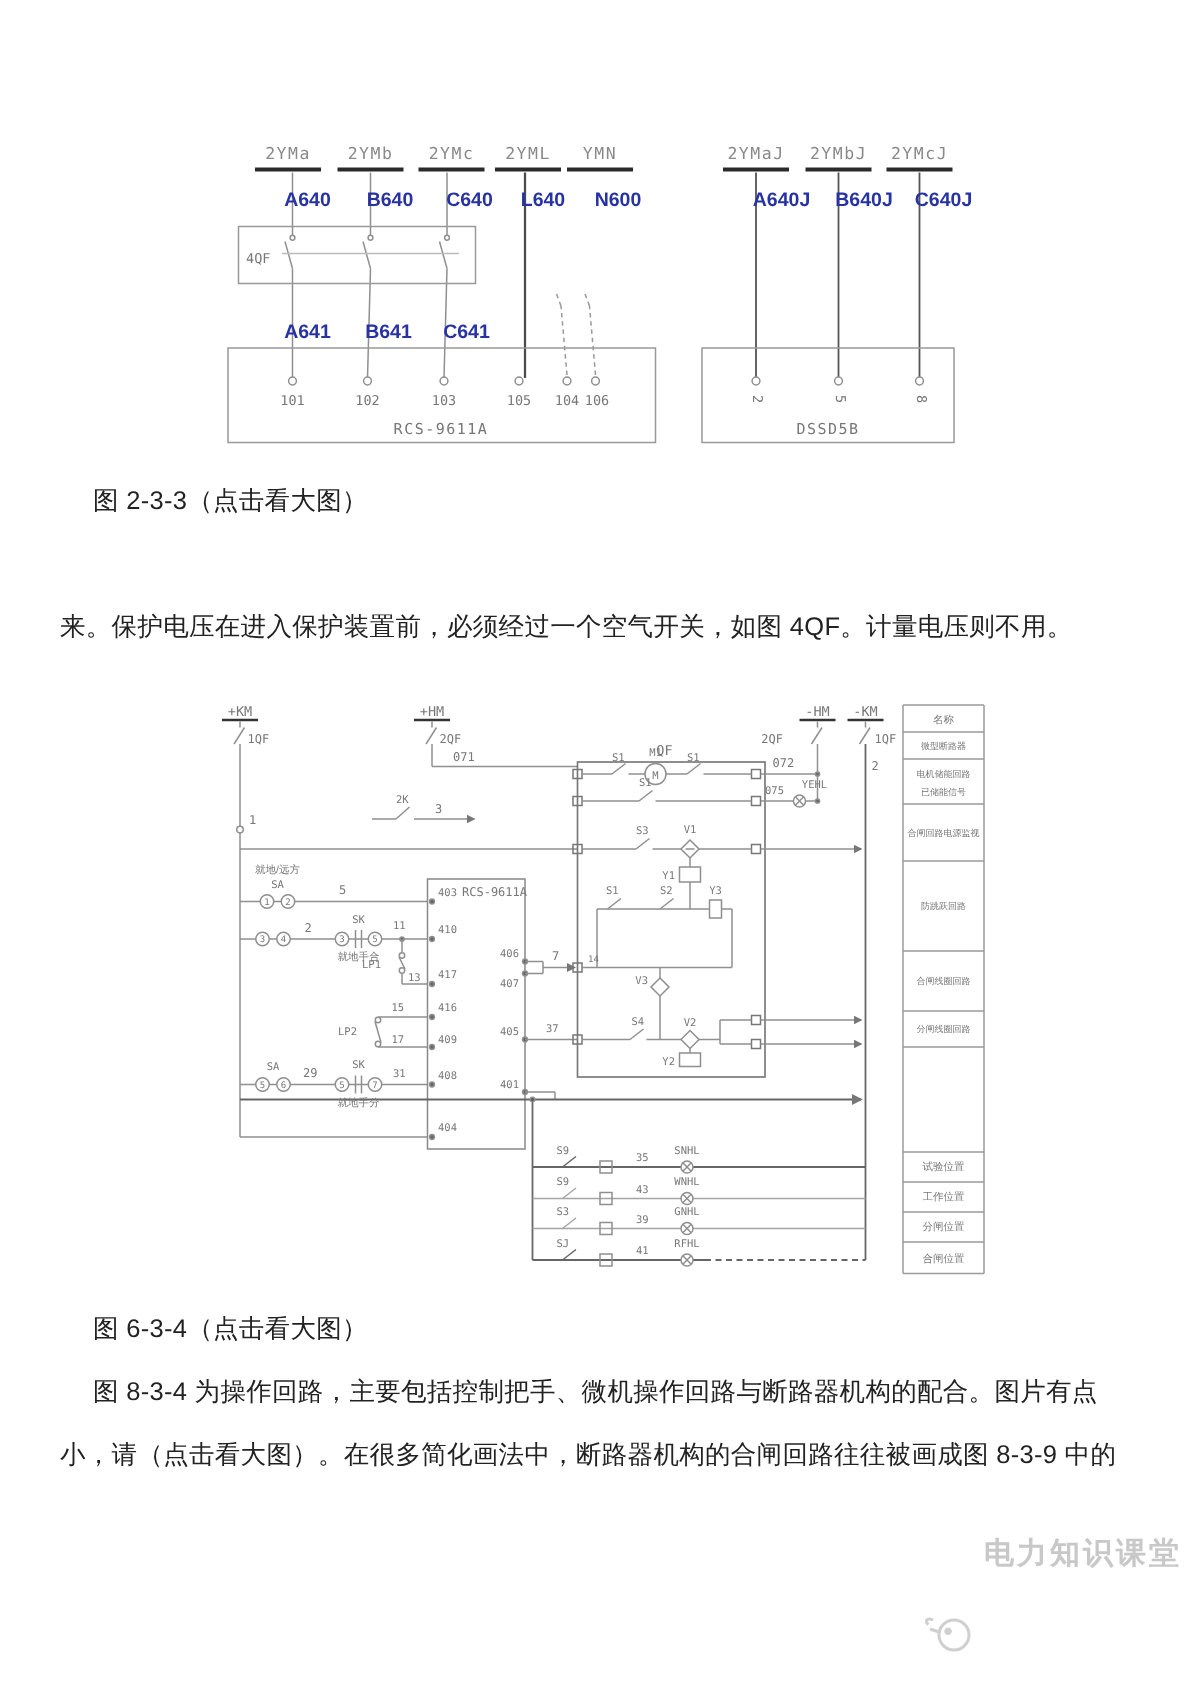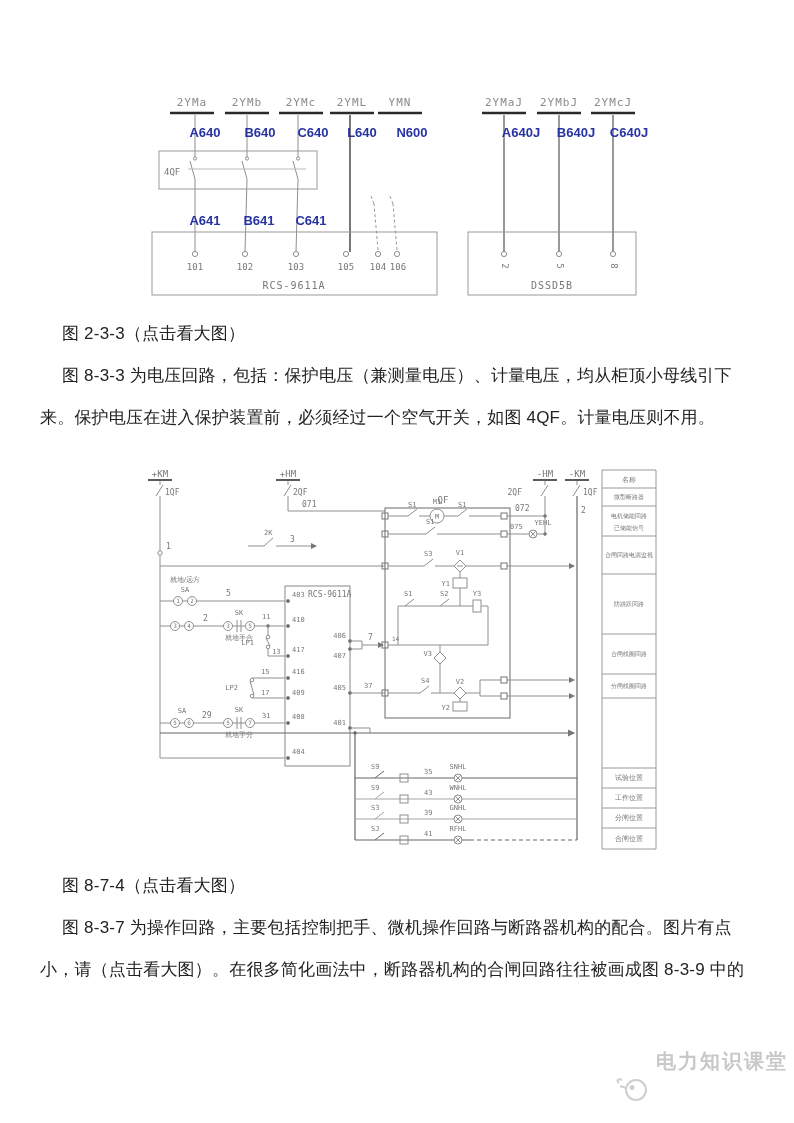--- a/index.html
+++ b/index.html
@@ -7,21 +7,21 @@
         font-family:"Liberation Sans",sans-serif;}
   .txt{position:absolute;left:40px;width:714px;height:26px;font-size:17px;color:#222222;
        letter-spacing:0.2px;white-space:nowrap;}
   .indent{padding-left:22px;}
   svg text{font-family:"DejaVu Sans Mono",monospace;fill:#777777;}
   .t6{font-size:6px;}  .t7{font-size:7px;}  .t8{font-size:8px;}
   .t9{font-size:9px;}  .t10{font-size:10px;} .t11{font-size:11px;}
   .cjk{font-family:"Liberation Sans",sans-serif;}
   .blue{fill:#2733a3;font-weight:bold;font-family:"Liberation Sans",sans-serif;}
   .busname{fill:#8a8a8a;letter-spacing:1px;}
-  .wm{position:absolute;left:656px;top:1048px;font-size:20px;color:#c8c8c8;
+  .wm{position:absolute;left:656px;top:1022px;font-size:20px;color:#c8c8c8;
       letter-spacing:2px;font-weight:bold;}
 </style>
 </head>
 <body>
 
 <div class="page">
 
   <svg style="position:absolute;left:148px;top:92px" width="500" height="215" viewBox="0 0 500 215">
     <g stroke="#8f8f8f" stroke-width="1" fill="none">
 
@@ -116,21 +116,20 @@
       <text class="t9" x="250" y="178">106</text>
       <text class="t9" x="356" y="176" transform="rotate(90 356 174)">2</text>
       <text class="t9" x="411" y="176" transform="rotate(90 411 174)">5</text>
       <text class="t9" x="465" y="176" transform="rotate(90 465 174)">8</text>
     </g>
     <text class="t10" x="146" y="197" text-anchor="middle" letter-spacing="1">RCS-9611A</text>
     <text class="t10" x="404" y="197" text-anchor="middle" letter-spacing="1">DSSD5B</text>
   </svg>
 
   <div class="txt indent" style="top:322px">图 2-3-3（点击看大图）</div>
-  <div class="txt indent" style="top:364px">图 8-3-3 为电压回路，包括：保护电压（兼测量电压）、计量电压，均从柜顶小母线引下</div>
   <div class="txt" style="top:406px">来。保护电压在进入保护装置前，必须经过一个空气开关，如图 4QF。计量电压则不用。</div>
 
   <svg style="position:absolute;left:140px;top:466px" width="520" height="390" viewBox="0 0 520 390">
     <defs>
       <marker id="arr" markerWidth="7" markerHeight="7" refX="5" refY="3" orient="auto">
         <path d="M0,0 L6,3 L0,6 z" fill="#777777"></path>
       </marker>
     </defs>
 
     <g stroke="#8f8f8f" stroke-width="1" fill="none">
@@ -477,22 +476,22 @@
         <text class="t6 cjk" x="489" y="190">合闸线圈回路</text>
         <text class="t6 cjk" x="489" y="222">分闸线圈回路</text>
         <text class="t7 cjk" x="489" y="314">试验位置</text>
         <text class="t7 cjk" x="489" y="334">工作位置</text>
         <text class="t7 cjk" x="489" y="354">分闸位置</text>
         <text class="t7 cjk" x="489" y="375">合闸位置</text>
       </g>
     </g>
   </svg>
 
-  <div class="txt indent" style="top:874px">图 8-7-4（点击看大图）</div>
-  <div class="txt indent" style="top:916px">图 8-3-7 为操作回路，主要包括控制把手、微机操作回路与断路器机构的配合。图片有点</div>
+  <div class="txt indent" style="top:874px">图 6-3-4（点击看大图）</div>
+  <div class="txt indent" style="top:916px">图 8-3-4 为操作回路，主要包括控制把手、微机操作回路与断路器机构的配合。图片有点</div>
   <div class="txt" style="top:958px">小，请（点击看大图）。在很多简化画法中，断路器机构的合闸回路往往被画成图 8-3-9 中的</div>
 
   <svg style="position:absolute;left:612px;top:1072px" width="40" height="34" viewBox="0 0 40 34">
     <g stroke="#cfcfcf" stroke-width="2" fill="none">
       <circle cx="24" cy="18" r="10"></circle>
       <path d="M14,16 L8,14"></path>
       <path d="M10,8 C6,6 4,9 7,11"></path>
       <path d="M20,14 a1.5,1.5 0 1,0 0.1,0" fill="#cfcfcf"></path>
     </g>
   </svg>

